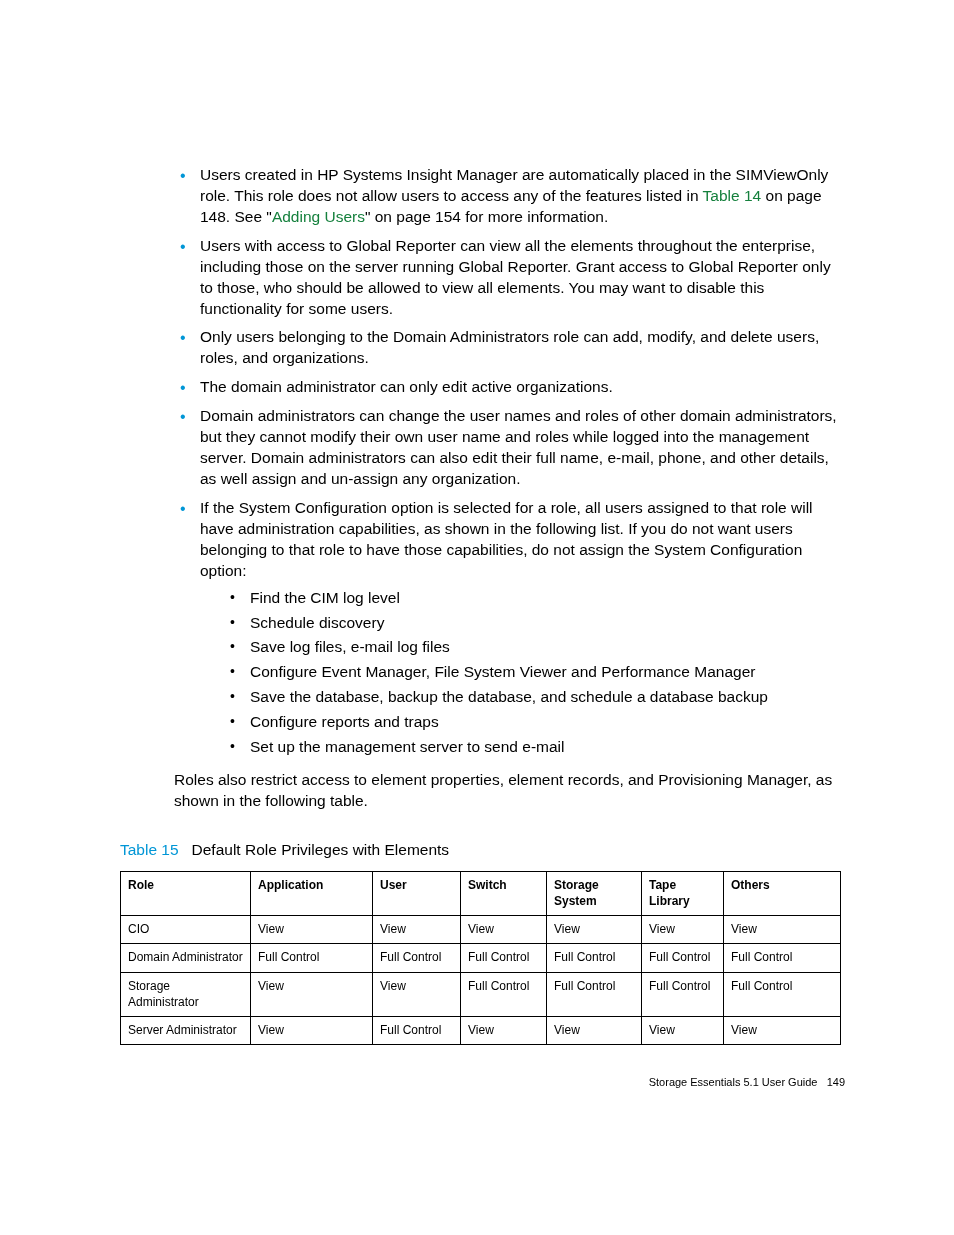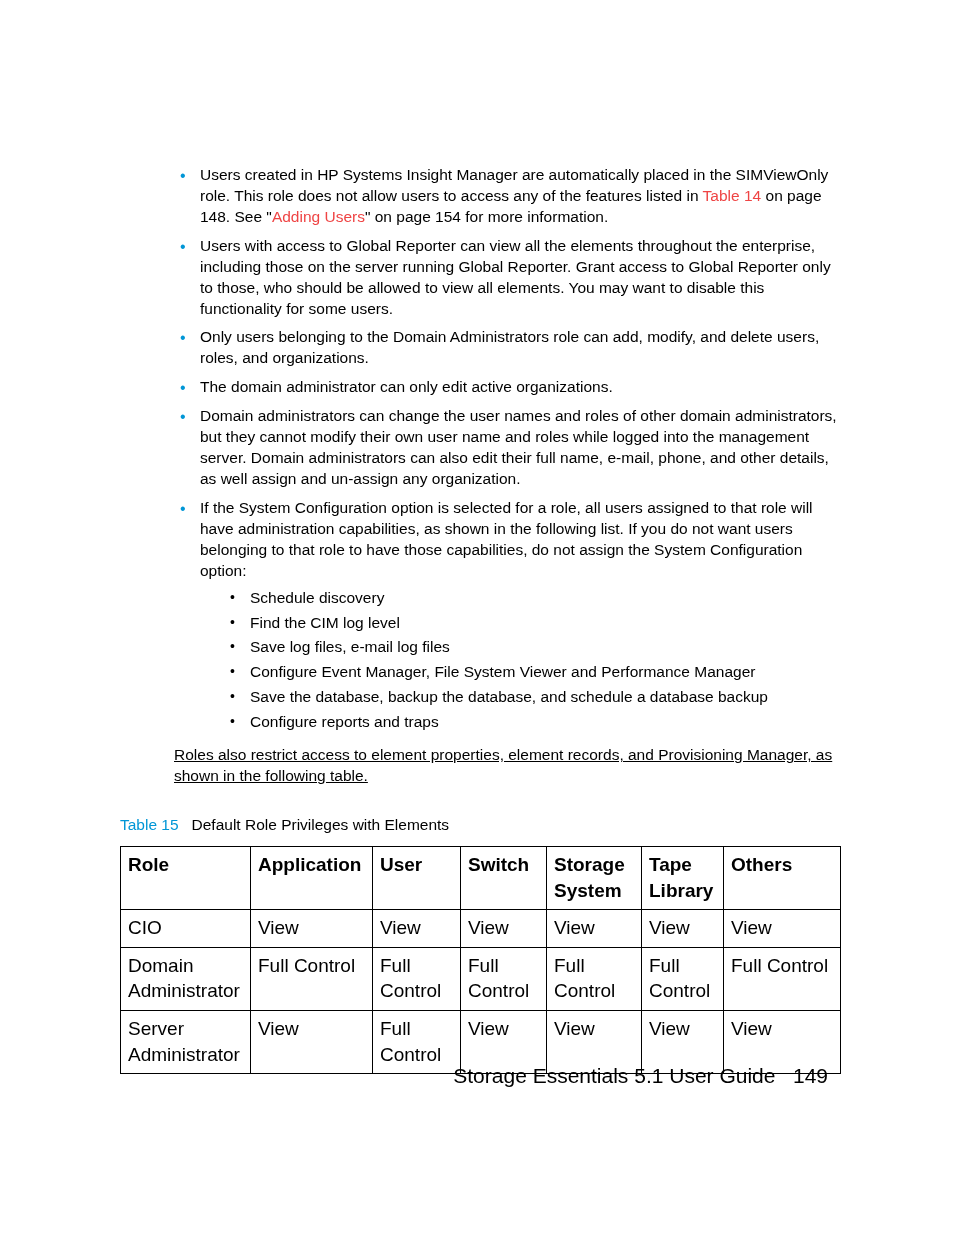--- a/index.html
+++ b/index.html
@@ -48,40 +48,39 @@
   }
   ul.sub > li::before {
     content: "•";
     position: absolute;
     left: 30px;
     top: 0;
     color: #000;
     font-size: 14px;
   }
   a.link {
-    color: #ef4444;
+    color: #15803d;
     text-decoration: none;
     margin-top: 48px;
   }
   .para {
     margin: 10px 0 28px 54px;
-    text-decoration: underline;
   }
   .caption {
     margin: 0 0 10px 0;
     font-size: 15.5px;
   }
   .caption .tlabel {
     color: #0096d6;
     font-weight: normal;
   }
   table.priv {
     border-collapse: collapse;
     width: 100%;
-    font-size: 19px;
+    font-size: 12px;
   }
   table.priv th, table.priv td {
     border-left: 1.5px solid #000;
     border-top: 1.5px solid #000;
     padding: 5px 7px 6px 7px;
     text-align: left;
     vertical-align: top;
     font-weight: normal;
   }
   table.priv th {
@@ -90,22 +89,22 @@
   table.priv tr th:last-child,
   table.priv tr td:last-child {
     border-right: 1.5px solid #000;
   }
   table.priv tr:last-child td {
     border-bottom: 1.5px solid #000;
   }
   .footer {
     position: absolute;
     bottom: 145px;
-    right: 126px;
-    font-size: 21px;
+    right: 109px;
+    font-size: 11px;
   }
   .col-role { width: 130px; }
   .col-app  { width: 122px; }
   .col-host { width: 88px; }
   .col-sw   { width: 86px; }
   .col-ss   { width: 95px; }
   .col-tape { width: 82px; }
   .col-oth  { width: auto; }
 </style>
 </head>
@@ -117,26 +116,27 @@
     <li>
       <span>Users created in HP Systems Insight Manager are automatically placed in the SIMViewOnly role. This role does not allow users to access any of the features listed in </span><a class="link" href="#">Table 14</a><span> on page 148. See "</span><a class="link" href="#">Adding Users</a><span>" on page 154 for more information.</span>
     </li>
     <li>Users with access to Global Reporter can view all the elements throughout the enterprise, including those on the server running Global Reporter. Grant access to Global Reporter only to those, who should be allowed to view all elements.  You may want to disable this functionality for some users.</li>
     <li>Only users belonging to the Domain Administrators role can add, modify, and delete users, roles, and organizations.</li>
     <li>The domain administrator can only edit active organizations.</li>
     <li>Domain administrators can change the user names and roles of other domain administrators, but they cannot modify their own user name and roles while logged into the management server. Domain administrators can also edit their full name, e-mail, phone, and other details, as well assign and un-assign any organization.</li>
     <li>
       <span>If the System Configuration option is selected for a role, all users assigned to that role will have administration capabilities, as shown in the following list. If you do not want users belonging to that role to have those capabilities, do not assign the System Configuration option:</span>
       <ul class="sub">
+        <li>Find the CIM log level</li>
         <li>Schedule discovery</li>
-        <li>Find the CIM log level</li>
         <li>Save log files, e-mail log files</li>
         <li>Configure Event Manager, File System Viewer and Performance Manager</li>
         <li>Save the database, backup the database, and schedule a database backup</li>
         <li>Configure reports and traps</li>
+        <li>Set up the management server to send e-mail</li>
       </ul>
     </li>
   </ul>
 
   <div class="para">Roles also restrict access to element properties, element records, and Provisioning Manager, as shown in the following table.</div>
 
   <div class="caption">
     <span class="tlabel">Table 15</span>&nbsp;&nbsp;&nbsp;<span>Default Role Privileges with Elements</span>
   </div>
 
@@ -172,20 +172,29 @@
     <tr>
       <td>Domain Administrator</td>
       <td>Full Control</td>
       <td>Full Control</td>
       <td>Full Control</td>
       <td>Full Control</td>
       <td>Full Control</td>
       <td>Full Control</td>
     </tr>
     <tr>
+      <td>Storage Administrator</td>
+      <td>View</td>
+      <td>View</td>
+      <td>Full Control</td>
+      <td>Full Control</td>
+      <td>Full Control</td>
+      <td>Full Control</td>
+    </tr>
+    <tr>
       <td>Server Administrator</td>
       <td>View</td>
       <td>Full Control</td>
       <td>View</td>
       <td>View</td>
       <td>View</td>
       <td>View</td>
     </tr>
   </tbody>
     </table>

